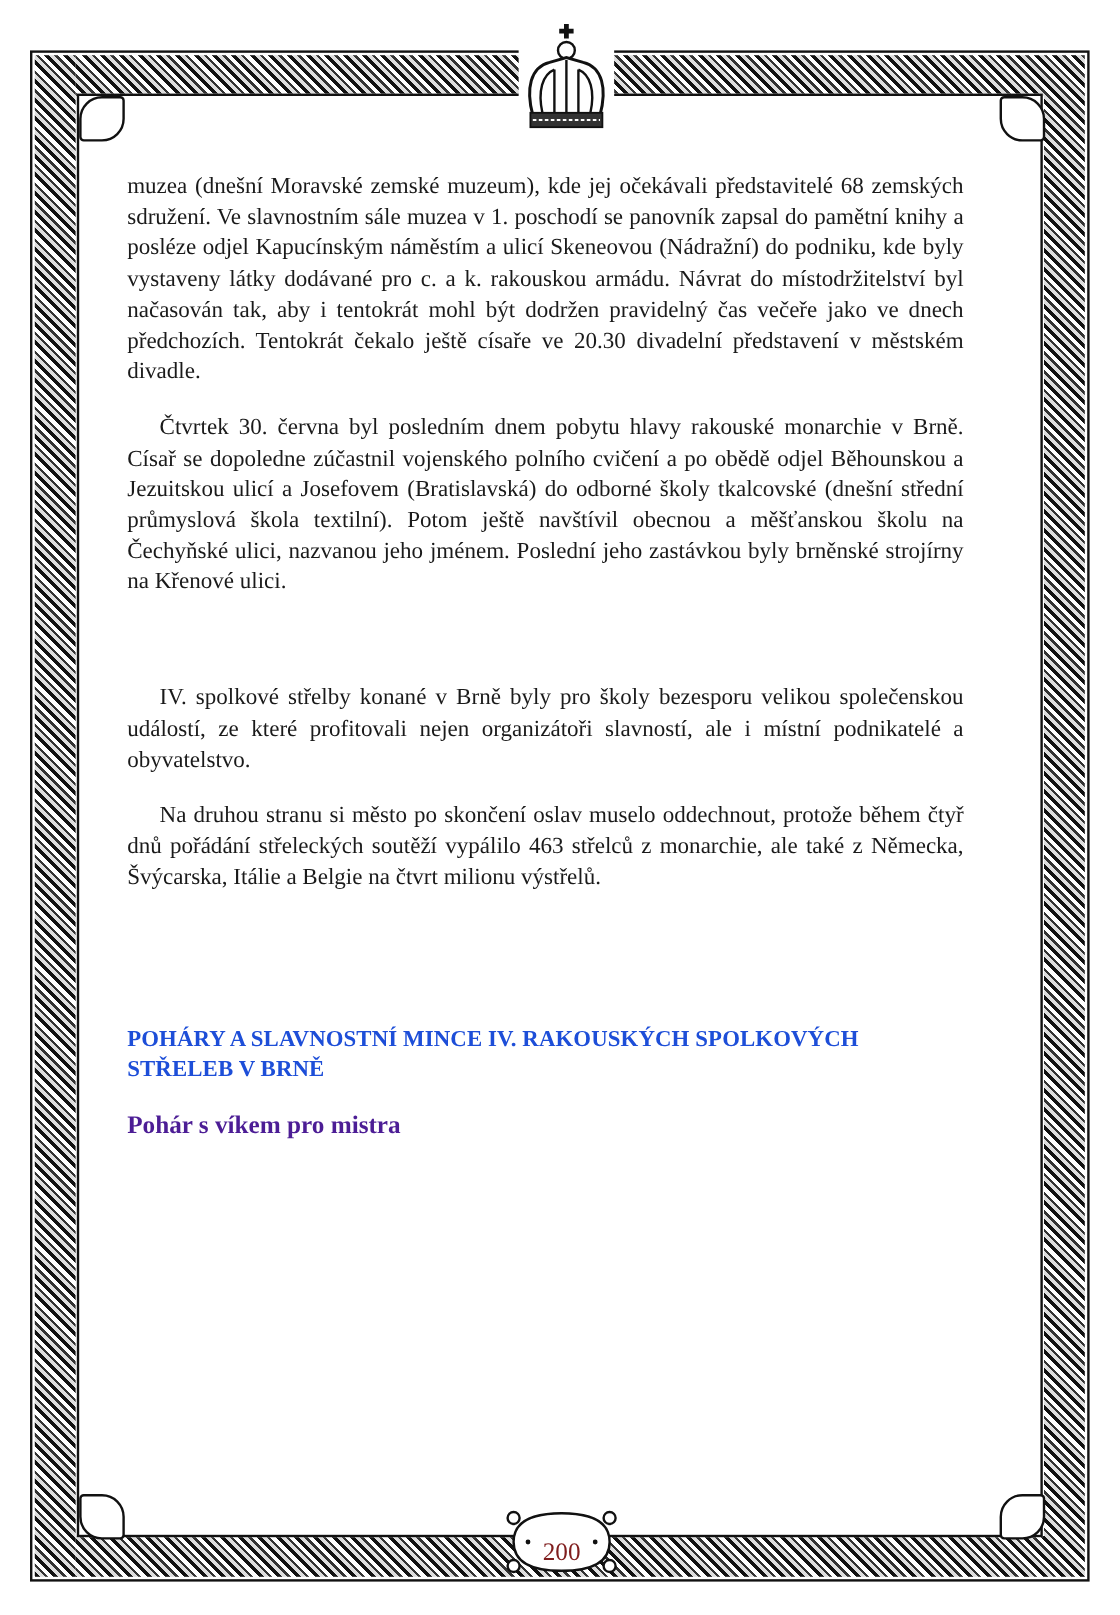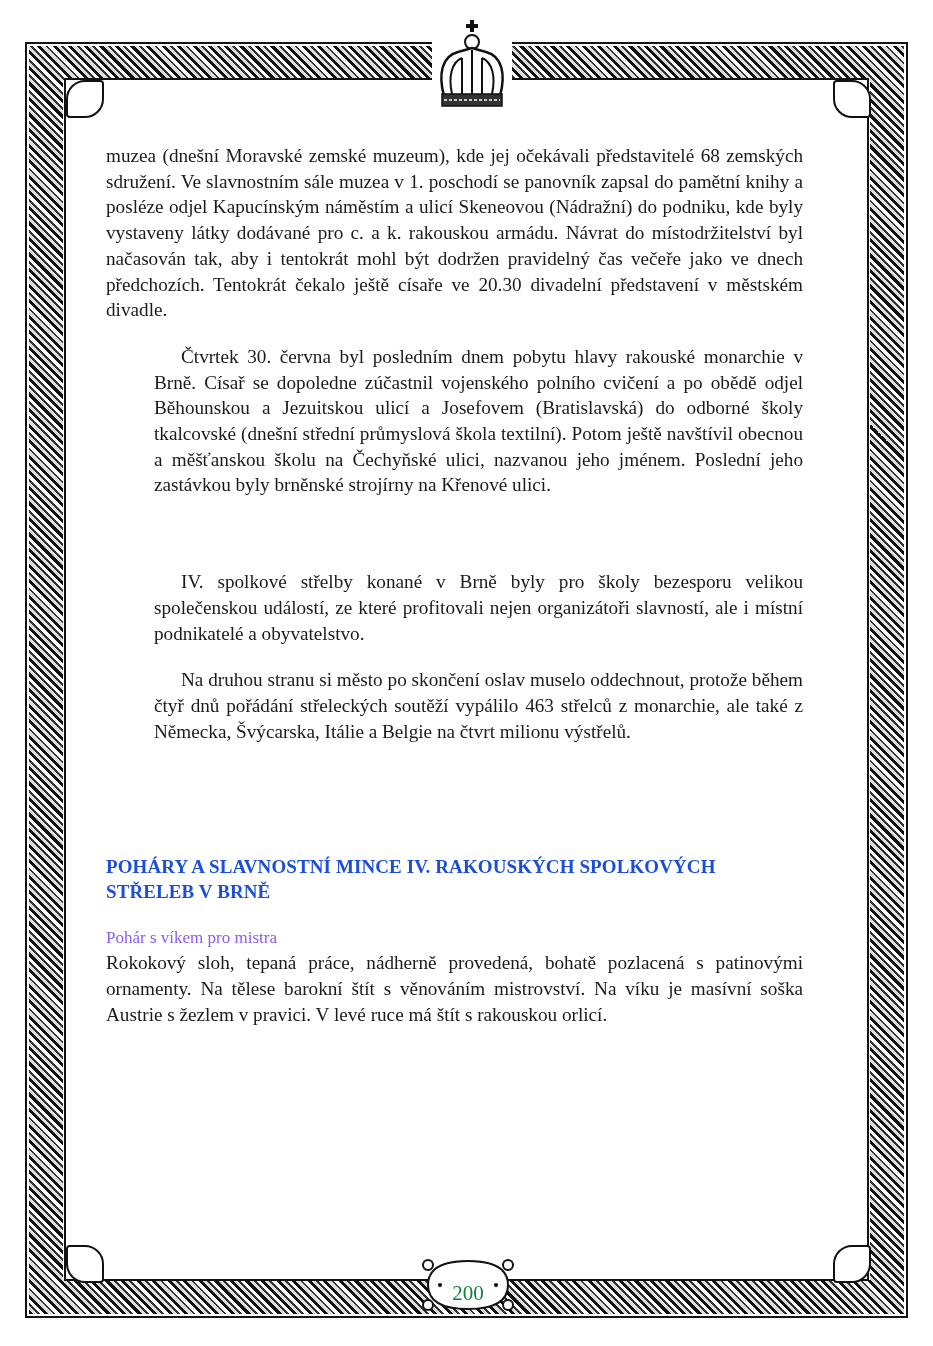--- a/index.html
+++ b/index.html
@@ -22,38 +22,38 @@
       border: 2px solid #111; border-radius: 50% 10% 50% 10%;
     }
     .crown {
       position: absolute; left: 432px; top: 14px; width: 80px; height: 100px;
     }
     .pagenum-cart {
       position: absolute; left: 418px; top: 1253px; width: 100px; height: 64px;
     }
     .pagenum {
       position: absolute; left: 418px; top: 1281px; width: 100px; text-align: center;
-      font-family: "Liberation Serif", serif; font-size: 21px; color: #15803d; line-height: 24px;
+      font-family: "Liberation Serif", serif; font-size: 21px; color: #7f1d1d; line-height: 24px;
     }
     .content {
       position: absolute; left: 106px; top: 143px; width: 697px;
       font-family: "Liberation Serif", serif; font-size: 19.2px; line-height: 25.7px; color: #1a1a1a;
     }
     .content p { margin: 0; text-align: justify; }
-    .content p.indent { text-indent: 27px; margin-left: 48px; }
+    .content p.indent { text-indent: 27px; }
     .gap { height: 21px; }
     .gap-lg { height: 29px; }
     .gap-xl { height: 110px; }
     .h-section {
       font-family: "Liberation Serif", serif; font-weight: bold; font-size: 19px;
       line-height: 25px; margin: 0; letter-spacing: 0.1px; color: #1d4ed8;
     }
     .h-sub {
-      font-family: "Liberation Serif", serif; font-weight: normal; font-size: 17px;
-      line-height: 25px; margin: 0; color: #8b5cf6;
+      font-family: "Liberation Serif", serif; font-weight: bold; font-size: 21px;
+      line-height: 25px; margin: 0; color: #4c1d95;
     }
   </style>
 </head>
 <body>
 
 <div class="frame-outer"></div>
 <div class="frame-band"></div>
 <div class="frame-inner"></div>
 
 <div class="leaf" style="left:66px;top:80px;"></div>
@@ -89,14 +89,13 @@
   <div class="gap"></div>
   <div class="gap"></div>
   <div class="gap-lg"></div>
   <p class="indent">IV. spolkové střelby konané v Brně byly pro školy bezesporu velikou společenskou událostí, ze které profitovali nejen organizátoři slavností, ale i místní podnikatelé a obyvatelstvo.</p>
   <div class="gap"></div>
   <p class="indent">Na druhou stranu si město po skončení oslav muselo oddechnout, protože během čtyř dnů pořádání střeleckých soutěží vypálilo 463 střelců z monarchie, ale také z  Německa, Švýcarska, Itálie a Belgie na čtvrt milionu výstřelů.</p>
   <div class="gap-xl"></div>
   <h2 class="h-section">POHÁRY A SLAVNOSTNÍ MINCE IV. RAKOUSKÝCH SPOLKOVÝCH STŘELEB V BRNĚ</h2>
   <div class="gap"></div>
   <h3 class="h-sub">Pohár s víkem pro mistra</h3>
-  <p>Rokokový sloh, tepaná práce, nádherně provedená, bohatě pozlacená s patinovými ornamenty. Na tělese barokní štít s věnováním mistrovství. Na víku je masívní soška Austrie s žezlem v pravici. V levé ruce má štít s rakouskou orlicí.</p>
 </div>
 
 </body></html>

